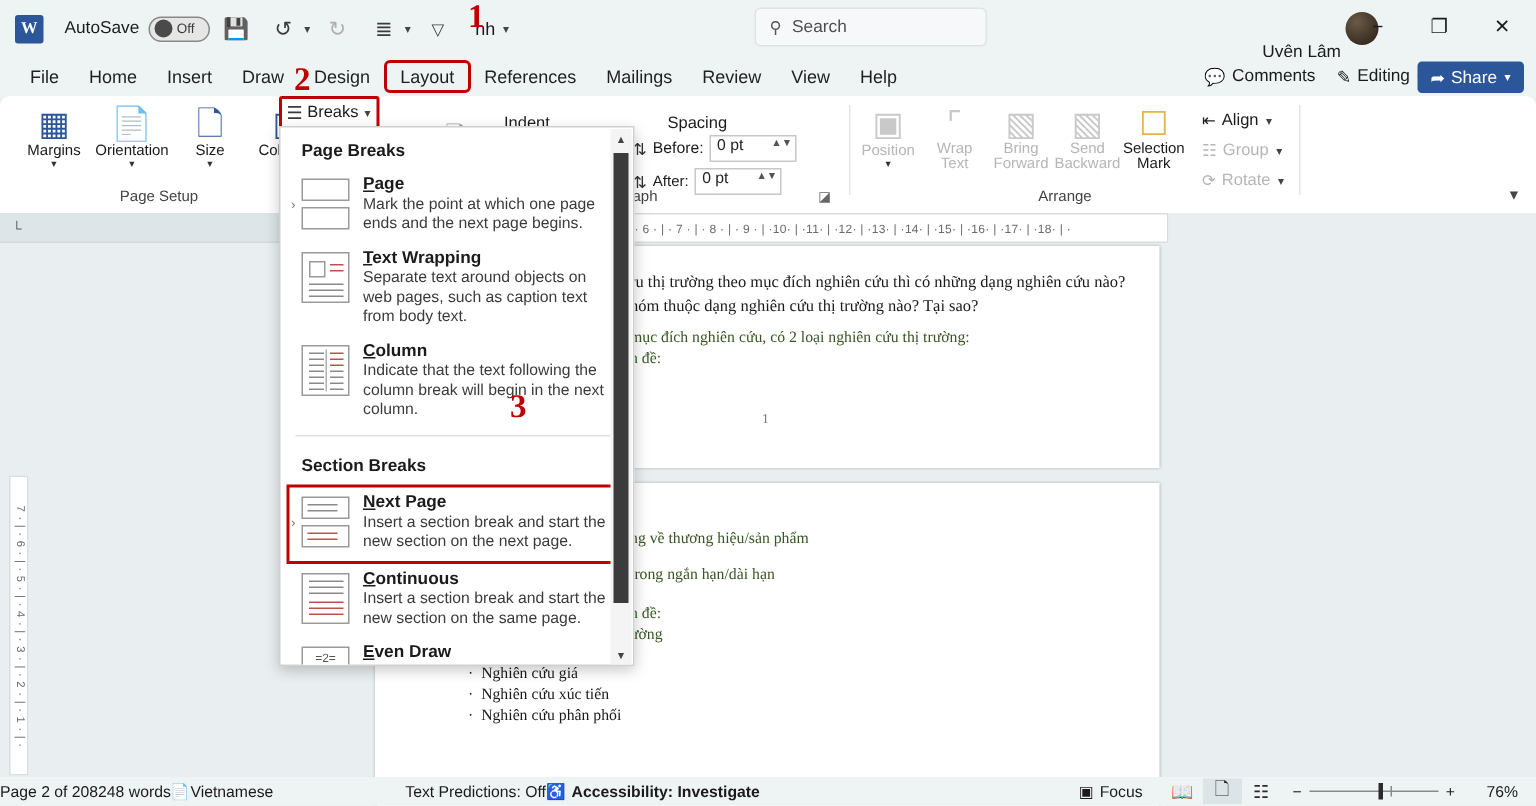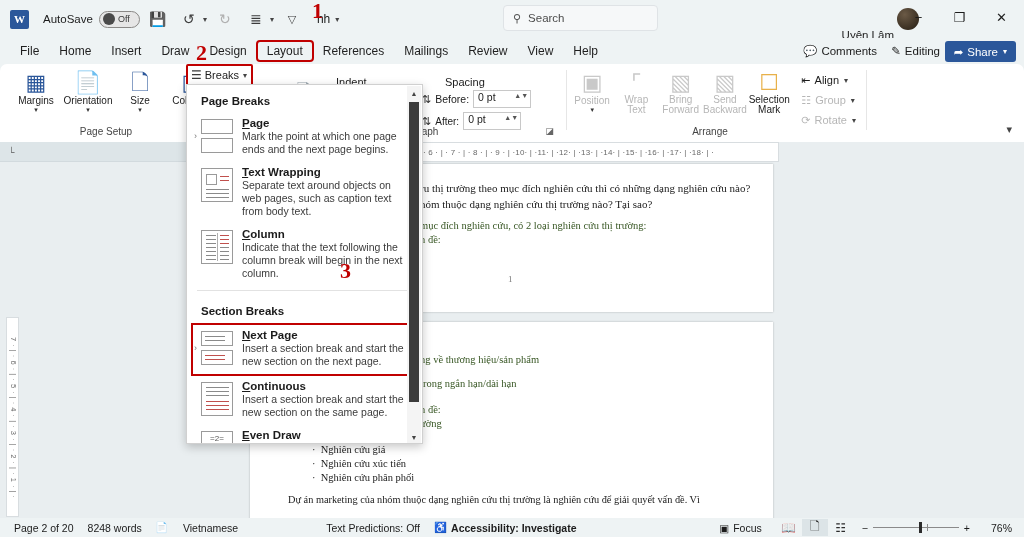--- a/index.html
+++ b/index.html
@@ -197,21 +197,21 @@
     position: absolute; color: #c00000; font-weight: bold; font-size: 22px;
     font-family: "Liberation Serif", serif; z-index: 40;
   }
 
   
   .statusbar {
     position: absolute; bottom: 0; left: 0; width: 1024px; height: 19px;
     background: #eef3f4; display: flex; align-items: center;
     font-size: 10.5px; color: #1b1b1b;
   }
-  .st { margin-left: 14px; white-space: nowrap; display: flex; align-items: center; gap: 4px; }
+  .st { white-space: nowrap; display: flex; align-items: center; gap: 4px; }
   .st.bold { font-weight: bold; }
   .stright { position: absolute; right: 0; display: flex; align-items: center; gap: 0; }
   .viewbtn { width: 26px; height: 17px; display: flex; align-items: center;
              justify-content: center; font-size: 12px; color: #2b2b2b; }
   .viewbtn.on { background: #dce4e7; }
   .zoomslider { display: flex; align-items: center; gap: 5px; margin: 0 8px; }
   .zoomslider .track { width: 86px; height: 1px; background: #8a8a8a; position: relative; }
   .zoomslider .knob2 { position: absolute; left: 46px; top: -5px; width: 3px; height: 11px; background: #2b2b2b; }
   .zoomslider .tick { position: absolute; left: 54px; top: -3px; width: 1px; height: 7px; background: #8a8a8a; }
   .zoompct { width: 34px; text-align: right; margin-right: 12px; }
@@ -419,21 +419,20 @@
     </div>
 
     <div class="page page2">
       <div class="pgtxt tx-green" style="left:170px; top:32px; font-size:10.5px;">ng về thương hiệu/sản phẩm</div>
       <div class="pgtxt tx-green" style="left:170px; top:56px; font-size:10.5px;">trong ngắn hạn/dài hạn</div>
       <div class="pgtxt tx-green" style="left:170px; top:82px; font-size:10.5px;">n đề:</div>
       <div class="pgtxt tx-green" style="left:170px; top:96px; font-size:10.5px;">ường</div>
       <div class="pgtxt tx-black" style="left:62px; top:122px; font-size:10.5px;">·&nbsp;&nbsp;<span>Nghiên cứu giá</span></div>
       <div class="pgtxt tx-black" style="left:62px; top:136px; font-size:10.5px;">·&nbsp;&nbsp;<span>Nghiên cứu xúc tiến</span></div>
       <div class="pgtxt tx-black" style="left:62px; top:150px; font-size:10.5px;">·&nbsp;&nbsp;<span>Nghiên cứu phân phối</span></div>
-      <div class="pgtxt tx-black" style="left:38px; top:172px; font-size:10.3px;">Dự án marketing của nhóm thuộc dạng nghiên cứu thị trường là nghiên cứu để giải quyết vấn đề. Vì</div>
       <div class="pgtxt tx-black" style="left:38px; top:202px; font-size:10.3px;">thức của người tiêu dùng đến thương hiệu. Mặt khác, nhóm mong muốn kết quả khảo sát sau khi nghiên</div>
     </div>
 
     <div class="vruler">7 · | · 6 · | · 5 · | · 4 · | · 3 · | · 2 · | · 1 · | ·</div>
   </div>
 
   <div class="menu">
 
     <div class="menu-hdr">Page Breaks</div>
 

